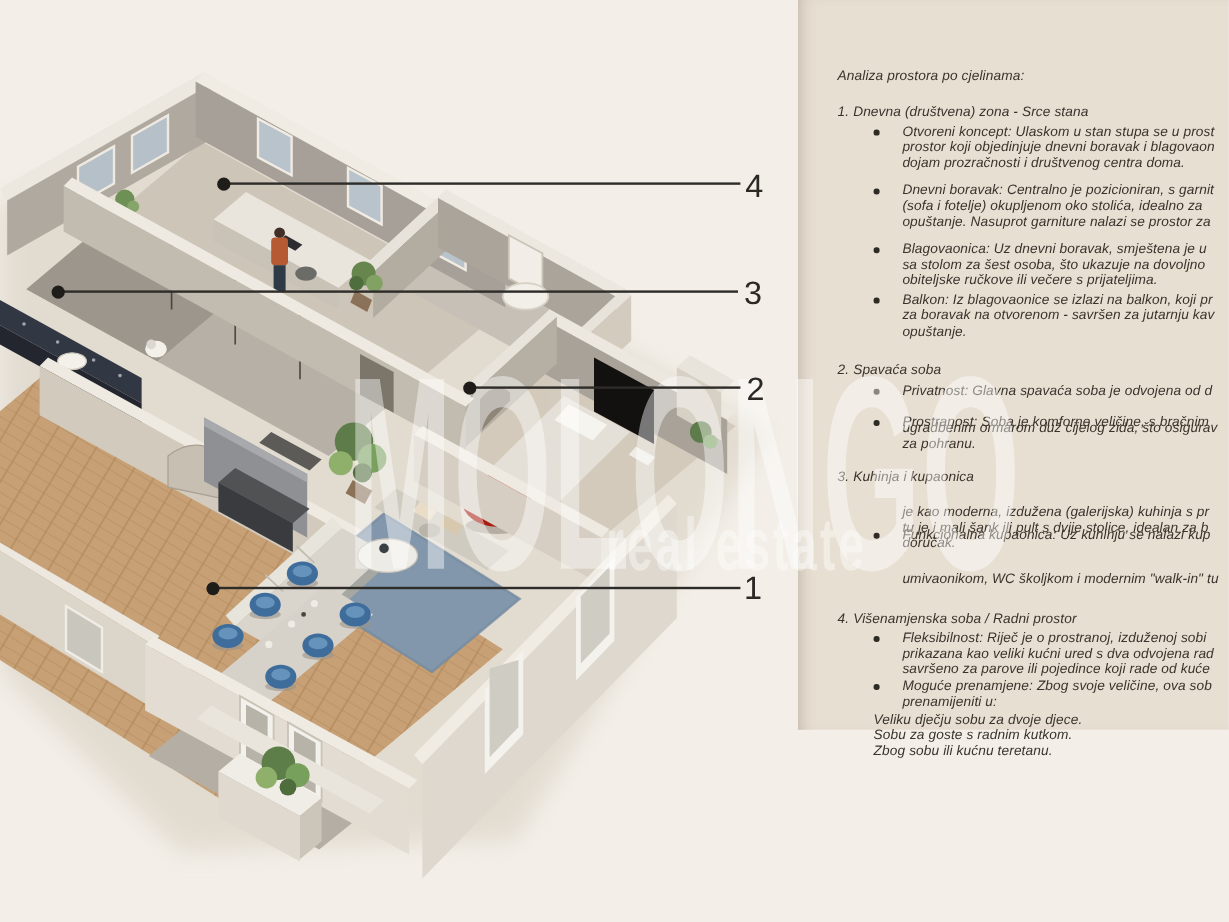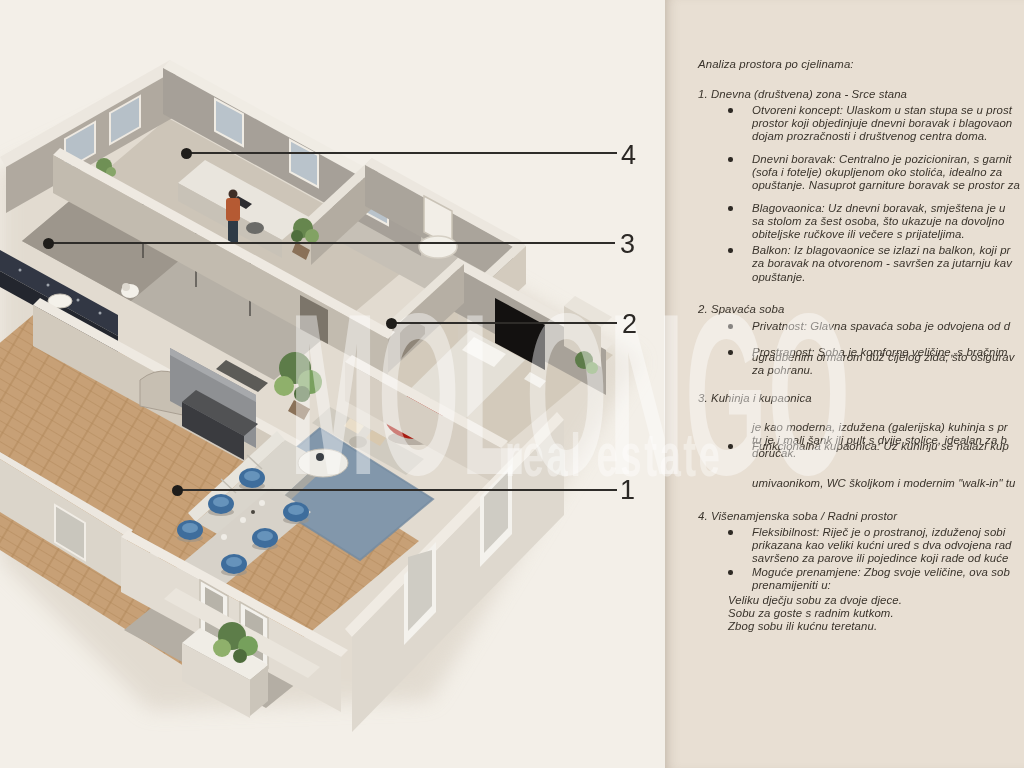--- a/index.html
+++ b/index.html
@@ -3,21 +3,21 @@
 <meta charset="utf-8">
 <style>
   html,body{margin:0;padding:0;}
   body{
     width:1024px;height:768px;position:relative;overflow:hidden;
     background:#f3efe8;
     font-family:"Liberation Sans",sans-serif;
   }
   
   #panel{
-    position:absolute;top:0;height:768px;background:#e8dfd3;
+    position:absolute;top:0;height:608px;background:#e8dfd3;
     box-shadow:inset 10px 0 14px -10px rgba(95,75,55,.35);
   }
   .pl{
     position:absolute;white-space:nowrap;
     font:italic 11.4px/13px "Liberation Sans",sans-serif;
     color:#39332b;letter-spacing:.1px;
   }
   .pl.heading,.pl.section{left:33px;}
   .pl.bullet,.pl.cont{left:87px;}
   .pl.plain{left:63px;}
@@ -256,21 +256,21 @@
 <div id="wm2">real estate</div>
 
 <div id="panel" style="left: 665px; width: 359px; background: rgb(232, 223, 211);">
     <div class="pl heading" style="top: 58px;">Analiza prostora po cjelinama:</div>
     <div class="pl section" style="top: 88px;">1. Dnevna (društvena) zona - Srce stana</div>
     <div class="pl bullet" style="top: 104px;">Otvoreni koncept: Ulaskom u stan stupa se u prost<span class="bdot"></span></div>
     <div class="pl cont" style="top: 117px;">prostor koji objedinjuje dnevni boravak i blagovaon</div>
     <div class="pl cont" style="top: 130px;">dojam prozračnosti i društvenog centra doma.</div>
     <div class="pl bullet" style="top: 153px;">Dnevni boravak: Centralno je pozicioniran, s garnit<span class="bdot"></span></div>
     <div class="pl cont" style="top: 166px;">(sofa i fotelje) okupljenom oko stolića, idealno za</div>
-    <div class="pl cont" style="top: 179px;">opuštanje. Nasuprot garniture boravak se prostor za</div>
+    <div class="pl cont" style="top: 179px;">opuštanje. Nasuprot garniture nalazi se prostor za</div>
     <div class="pl bullet" style="top: 202px;">Blagovaonica: Uz dnevni boravak, smještena je u<span class="bdot"></span></div>
     <div class="pl cont" style="top: 215px;">sa stolom za šest osoba, što ukazuje na dovoljno</div>
     <div class="pl cont" style="top: 228px;">obiteljske ručkove ili večere s prijateljima.</div>
     <div class="pl bullet" style="top: 244px;">Balkon: Iz blagovaonice se izlazi na balkon, koji pr<span class="bdot"></span></div>
     <div class="pl cont" style="top: 257px;">za boravak na otvorenom - savršen za jutarnju kav</div>
     <div class="pl cont" style="top: 271px;">opuštanje.</div>
     <div class="pl section" style="top: 303px;">2. Spavaća soba</div>
     <div class="pl bullet" style="top: 320px;">Privatnost: Glavna spavaća soba je odvojena od d<span class="bdot"></span></div>
     <div class="pl bullet" style="top: 346px;">Prostranost: Soba je komforne veličine, s bračnim<span class="bdot"></span></div>
     <div class="pl cont" style="top: 351px;">ugradbenim ormarom duž cijelog zida, što osigurav</div>

